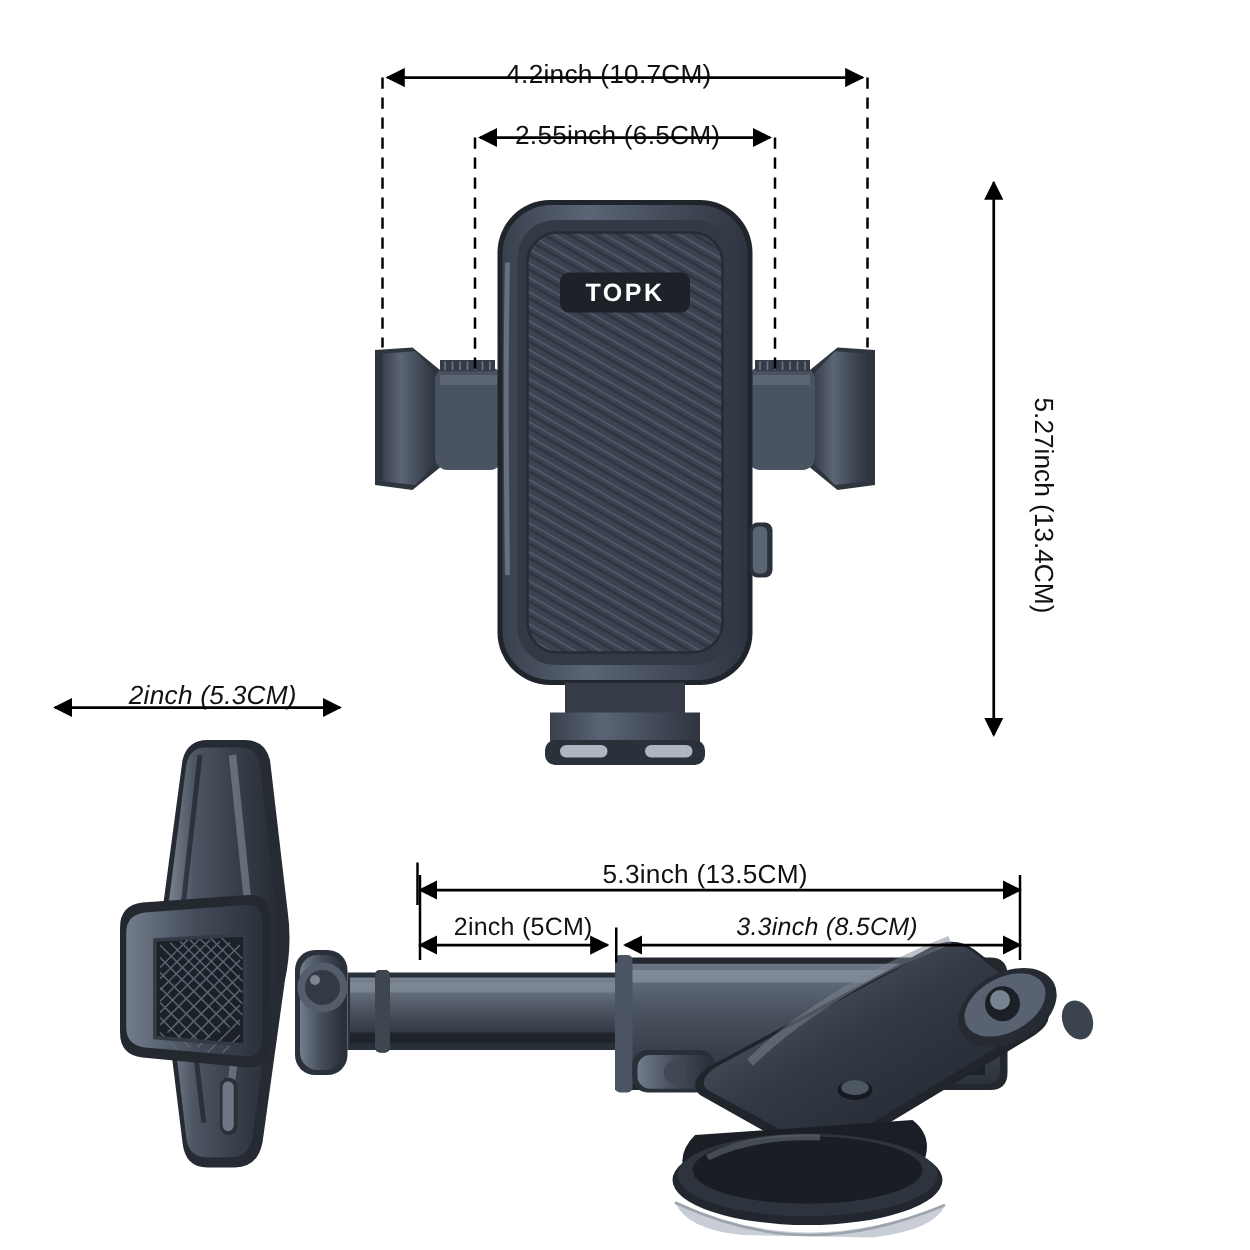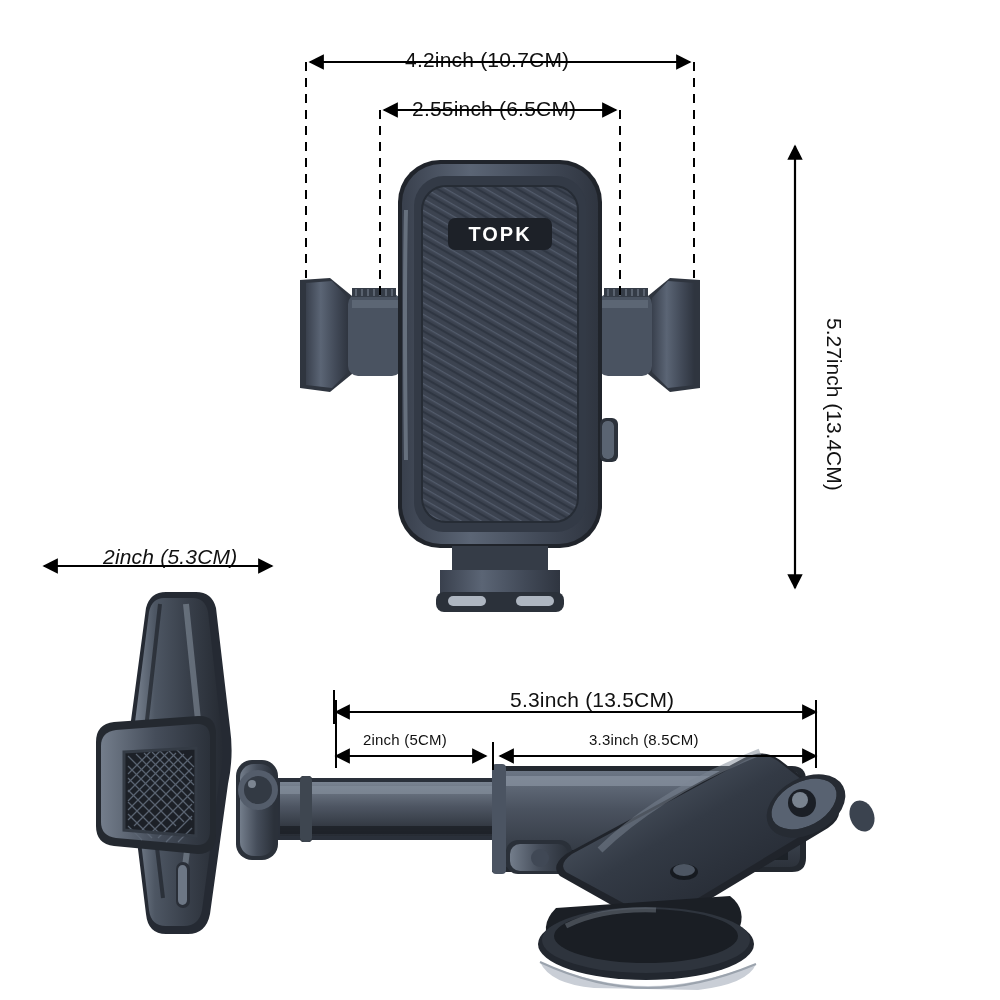--- a/index.html
+++ b/index.html
@@ -20,21 +20,21 @@
     inset: 0;
   }
   .dim-label {
     position: absolute;
     font-size: 21px;
     letter-spacing: 0.2px;
     color: #111;
     white-space: nowrap;
   }
   .dim-label.small {
-    font-size: 15px;
+    font-size: 20px;
     text-align: center;
   }
   .vert-label {
     position: absolute;
     font-size: 21px;
     color: #111;
     white-space: nowrap;
     transform-origin: left top;
     transform: rotate(90deg);
   }
@@ -60,25 +60,25 @@
 <div class="stage">
 
   <div class="dim-label" style="left:405px; top:48px;">4.2inch (10.7CM)</div>
 
   <div class="dim-label" style="left:412px; top:97px;text-align:center;">2.55inch (6.5CM)</div>
 
   <div class="vert-label" style="left:846px; top:318px;">5.27inch (13.4CM)</div>
 
   <div class="dim-label" style="left:103px; top:545px;font-style:italic;">2inch (5.3CM)</div>
 
-  <div class="dim-label" style="left:482px; top:688px;margin-left:28px;">5.3inch (13.5CM)</div>
+  <div class="dim-label" style="left:482px; top:688px;">5.3inch (13.5CM)</div>
 
   <div class="dim-label small" style="left:363px; top:731px;">2inch (5CM)</div>
 
-  <div class="dim-label small" style="left:589px; top:731px;">3.3inch (8.5CM)</div>
+  <div class="dim-label small" style="left:589px; top:731px;font-style:italic;">3.3inch (8.5CM)</div>
 
   <svg class="overlay" viewBox="0 0 1000 1000">
     <defs>
 
       <pattern id="carbon" width="10" height="10" patternUnits="userSpaceOnUse" patternTransform="rotate(30)">
         <rect width="10" height="10" fill="#3c4350"></rect>
         <path d="M0 0 L10 0" stroke="#525b6b" stroke-width="2.6"></path>
         <path d="M0 5 L10 5" stroke="#2f3642" stroke-width="2.2"></path>
       </pattern>
 

